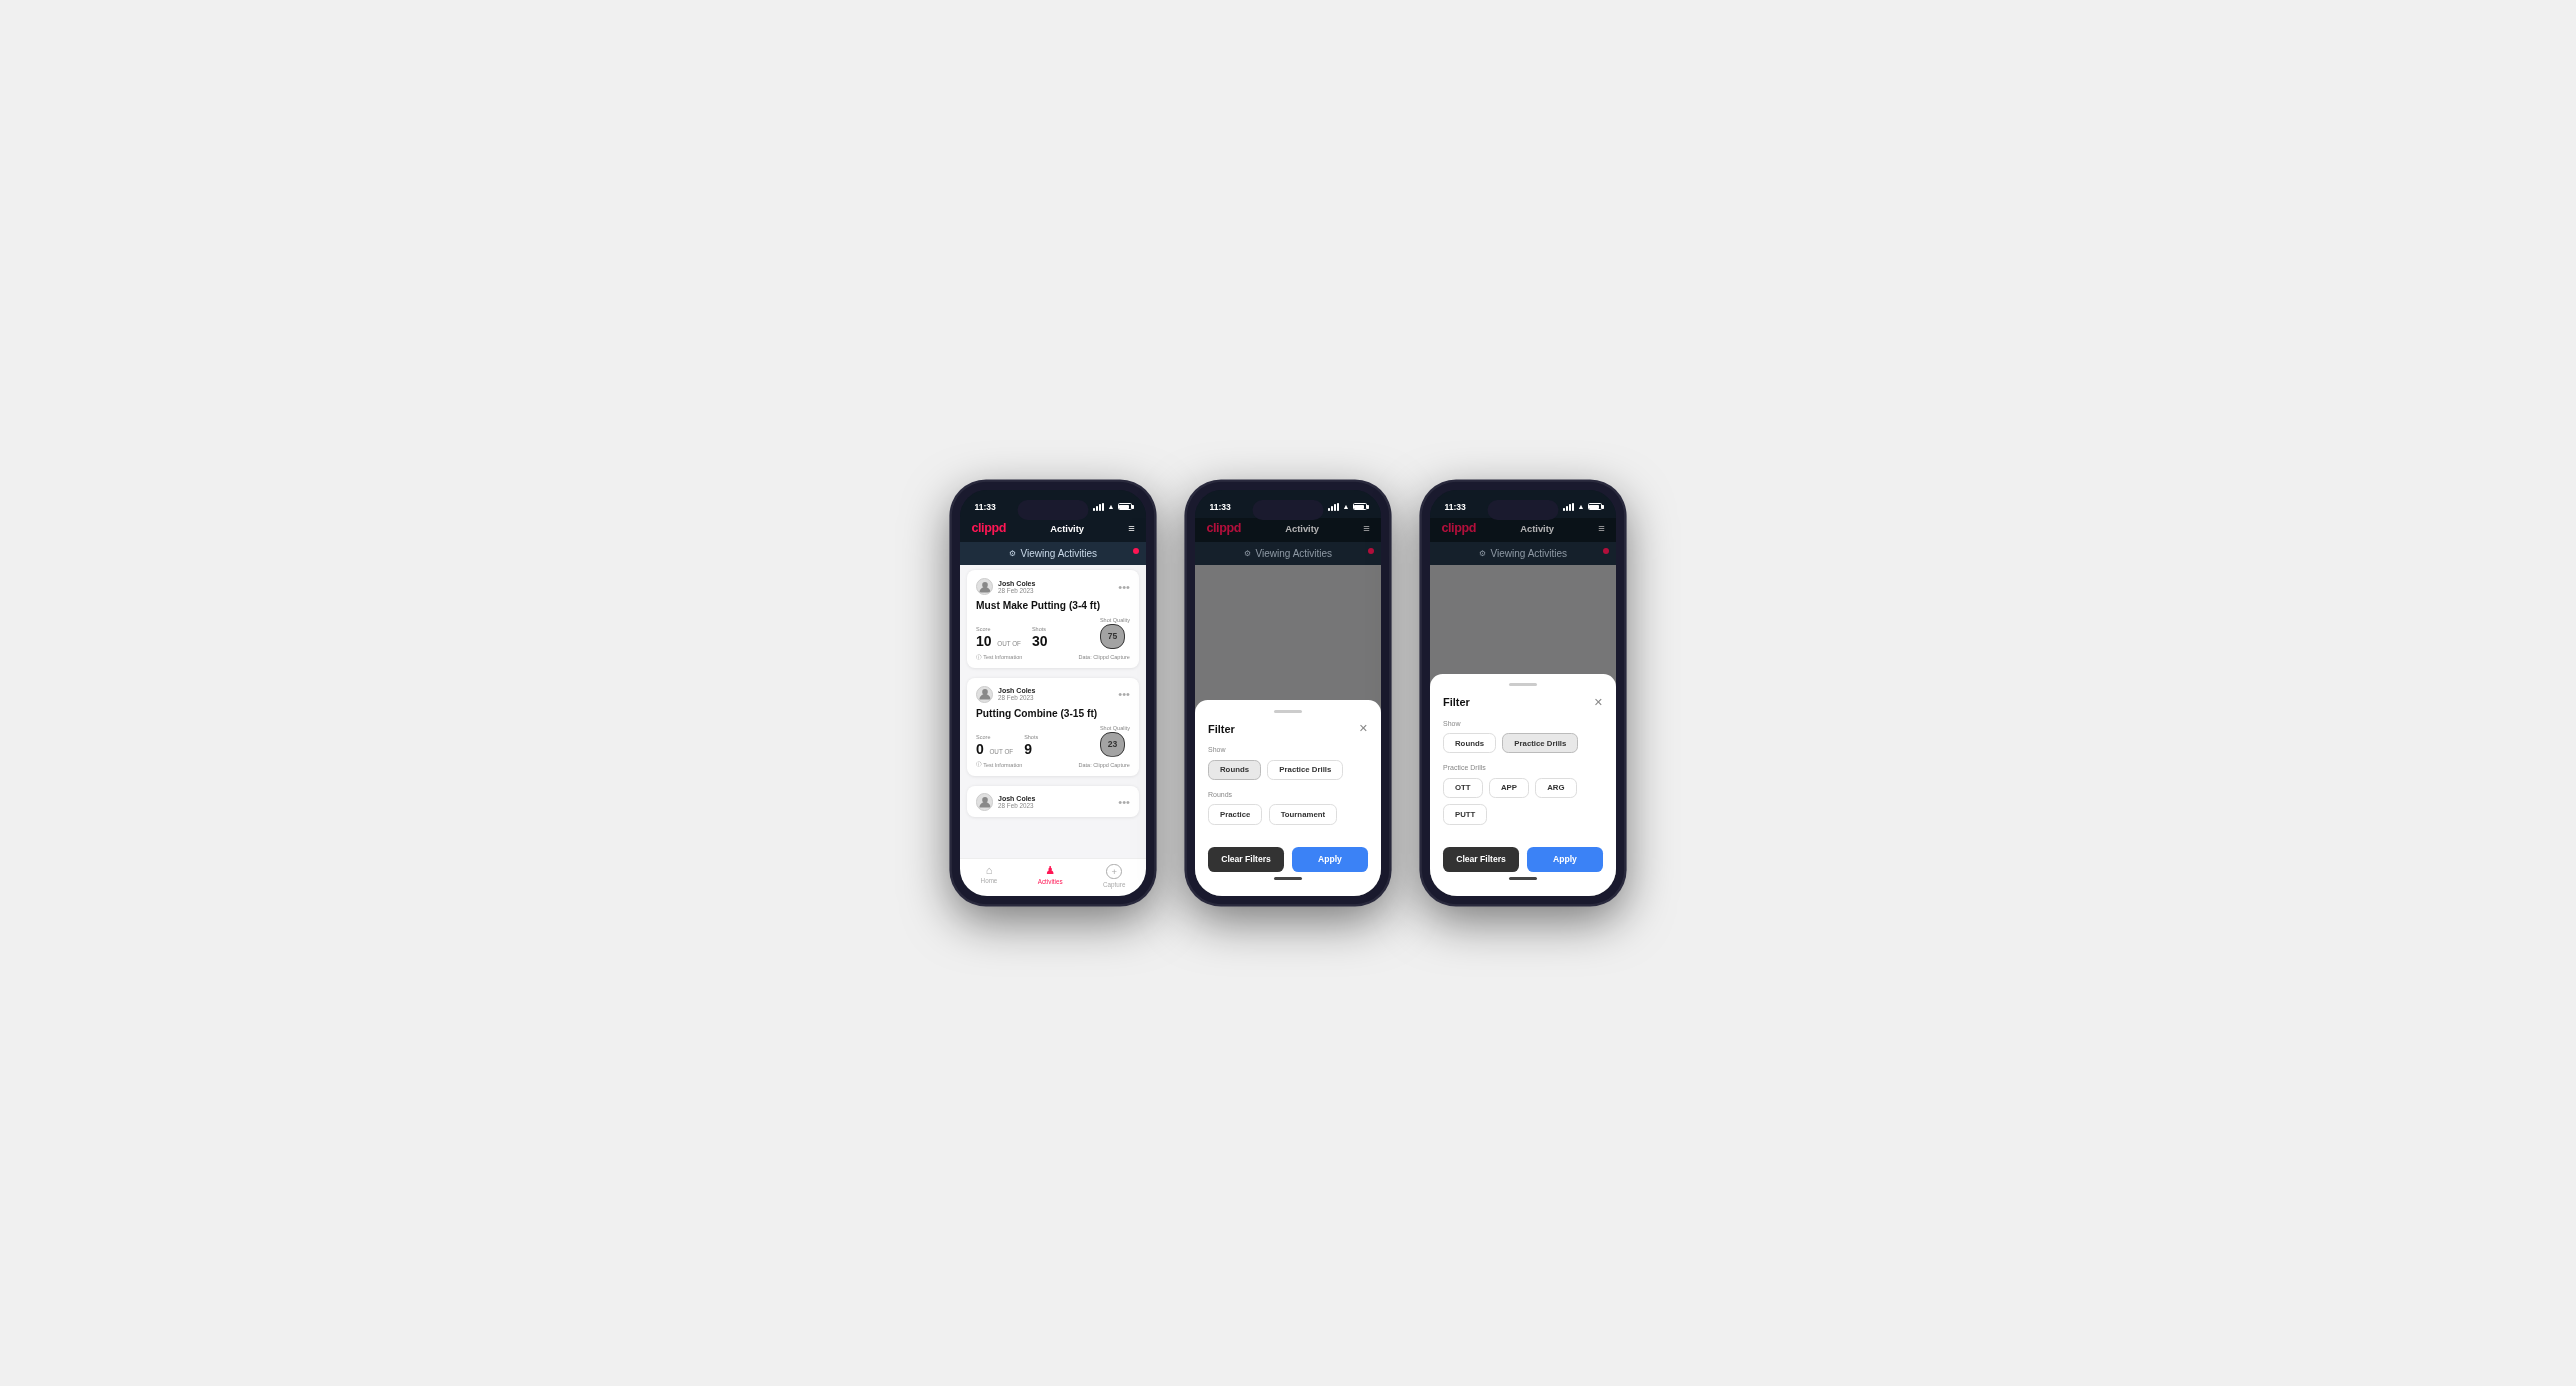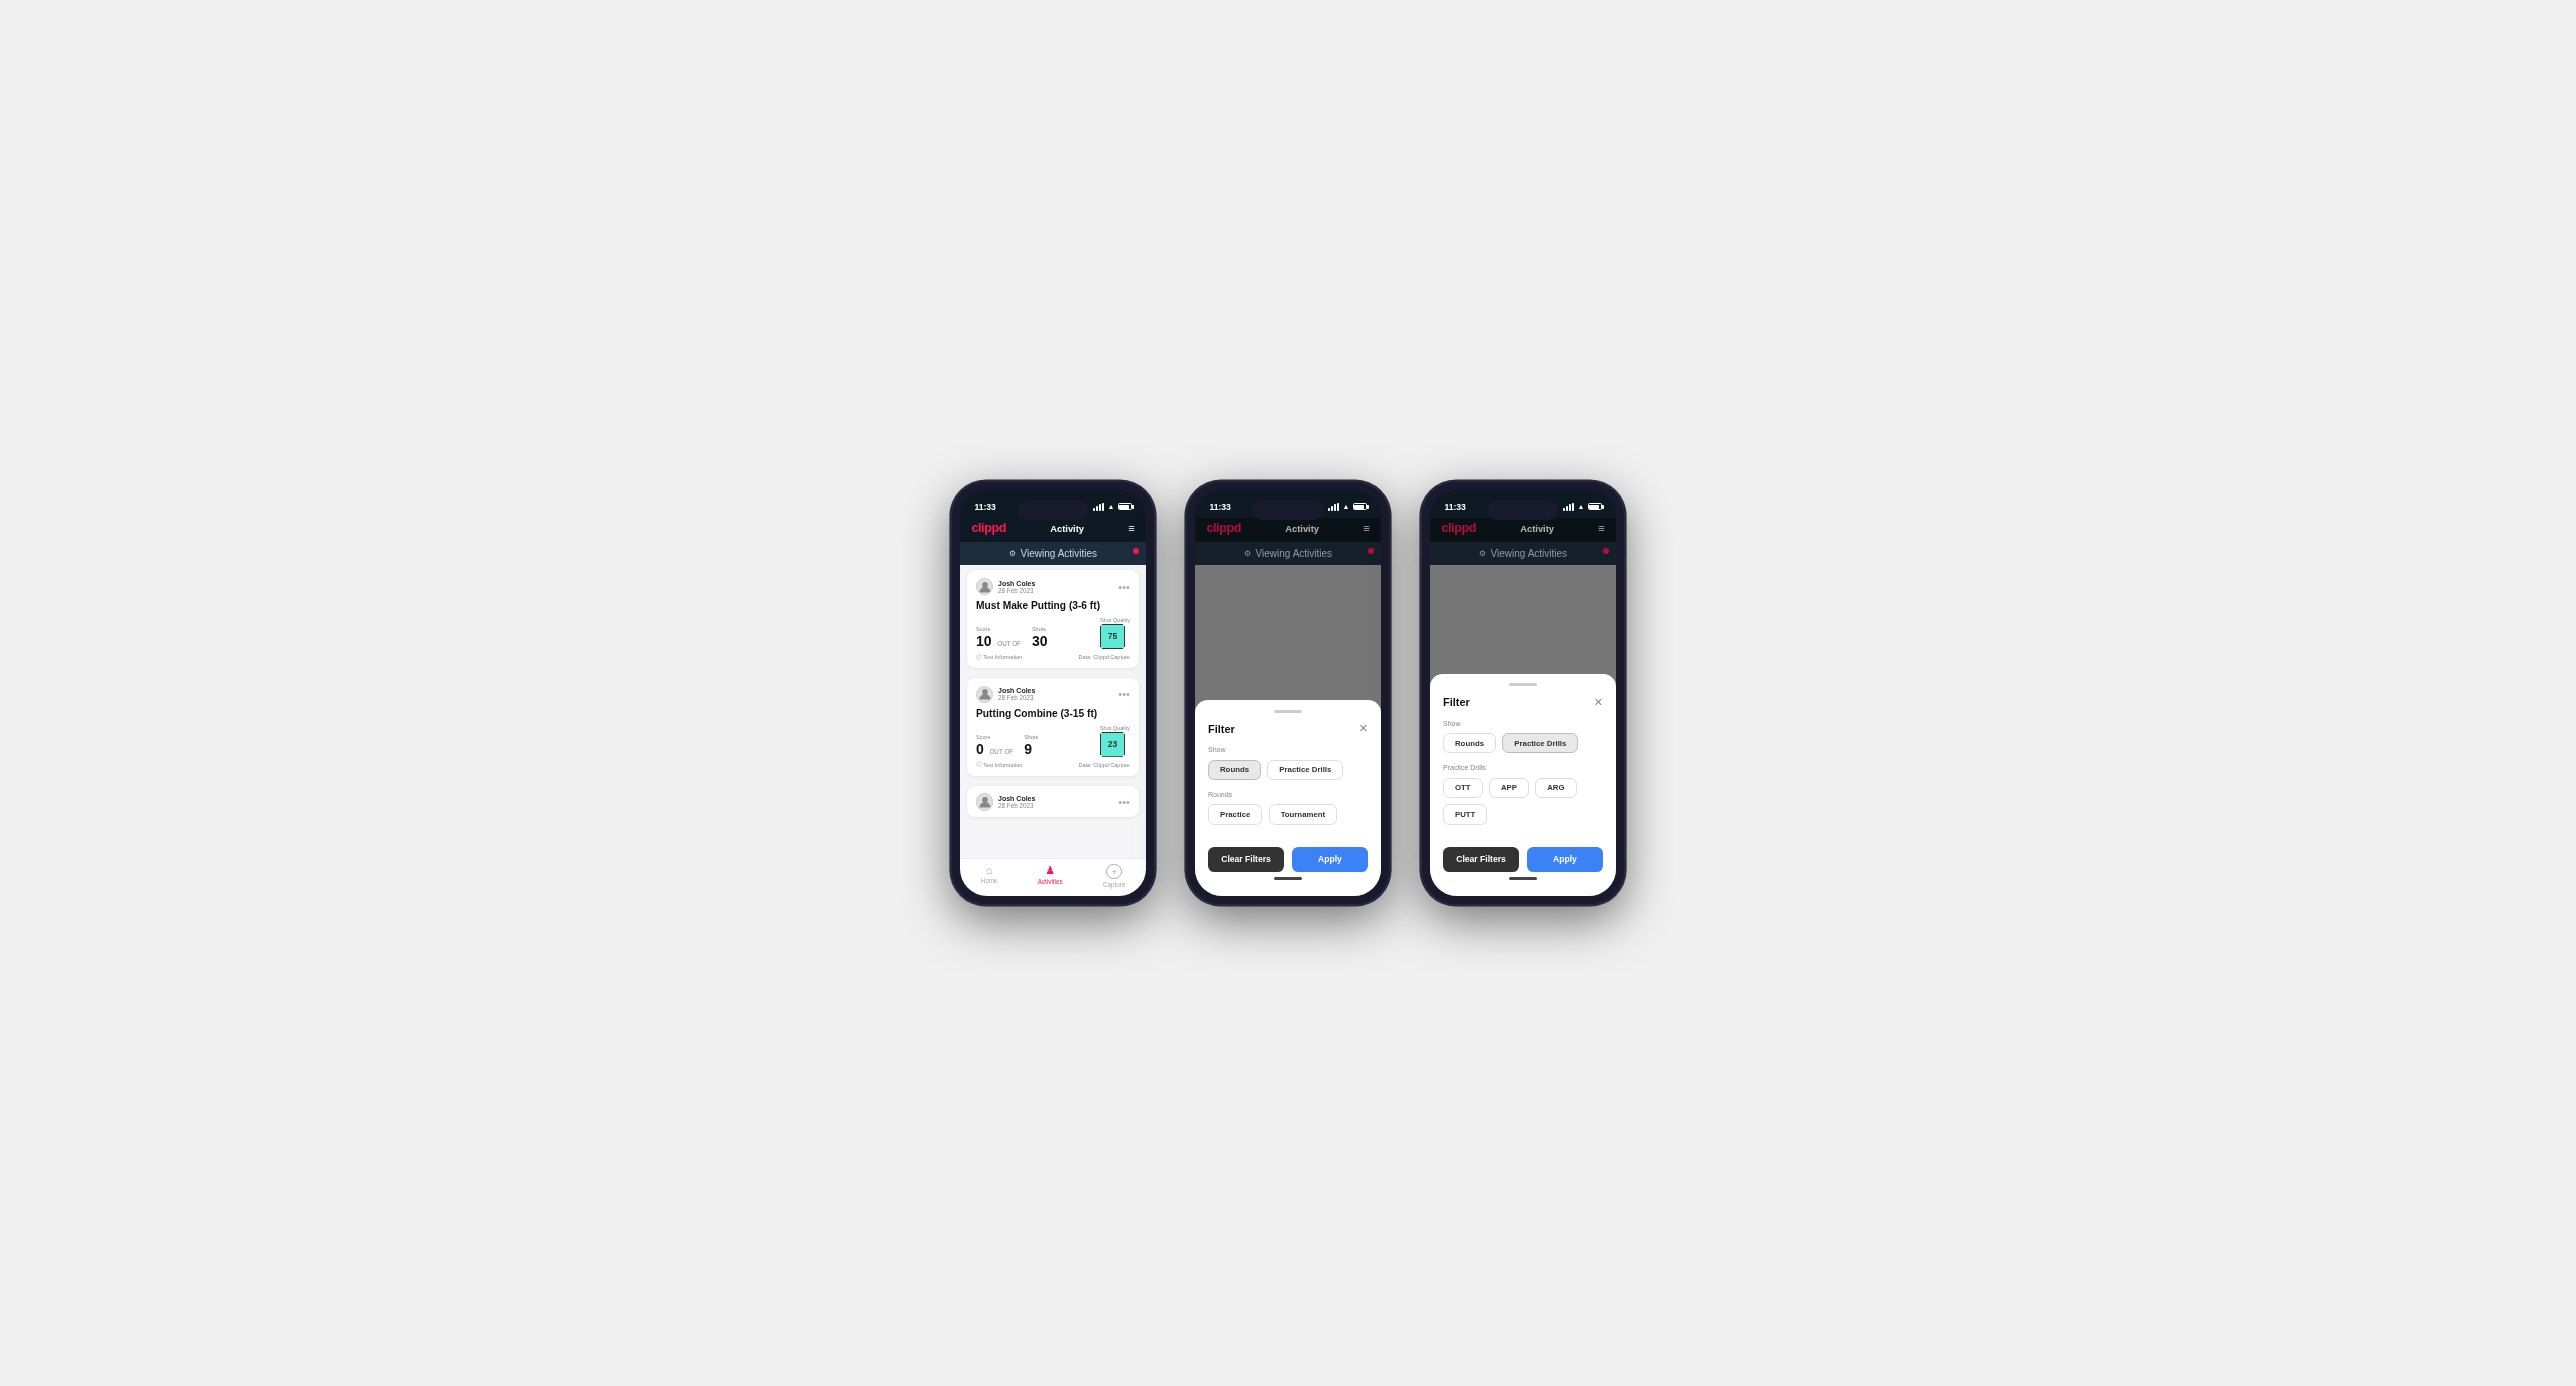--- a/index.html
+++ b/index.html
@@ -196,29 +196,29 @@
       align-items: flex-end;
       margin-bottom: 4.7px;
     }
     .stat-label { font-size: 5.5px; color: #888; margin-bottom: 0.8px; }
     .stat-value { font-size: 14px; font-weight: 800; color: #111; }
     .out-of { font-size: 6.3px; color: #888; margin: 0 1.6px; align-self: flex-end; padding-bottom: 1.6px; }
     .shot-quality-badge {
       width: 25px;
       height: 25px;
       border: 1.6px solid #333;
-      border-radius: 0;
+      border-radius: 11px;
       display: flex;
       align-items: center;
       justify-content: center;
       font-size: 8.6px;
       font-weight: 800;
       color: #333;
       clip-path: polygon(10% 0%, 90% 0%, 100% 10%, 100% 90%, 90% 100%, 10% 100%, 0% 90%, 0% 10%);
-      background: #5eead4;
+      background: #a3a3a3;
     }
     .card-footer {
       display: flex;
       justify-content: space-between;
       align-items: center;
       margin-top: 3.1px;
     }
     .test-info { font-size: 5.5px; color: #888; display: flex; align-items: center; gap: 1.6px; }
     .data-source { font-size: 5.5px; color: #888; }
     .stat-group { display: flex; align-items: flex-end; gap: 4px; }
@@ -382,21 +382,21 @@
                     <path d="M2 18c0-4.4 3.6-8 8-8s8 3.6 8 8"></path>
                   </svg>
               </div>
               <div class="user-info">
                 <span class="user-name">Josh Coles</span>
                 <span class="user-date">28 Feb 2023</span>
               </div>
             </div>
             <span class="more-dots">•••</span>
           </div>
-          <div class="activity-title">Must Make Putting (3-6 ft)</div>
+          <div class="activity-title">Must Make Putting (3-4 ft)</div>
           <div class="stats-row">
             <div>
               <div class="stat-label">Score</div>
               <div class="stat-group">
                 <span class="stat-value">10</span>
                 <span class="out-of">OUT OF</span>
               </div>
             </div>
             <div>
               <div class="stat-label">Shots</div>

